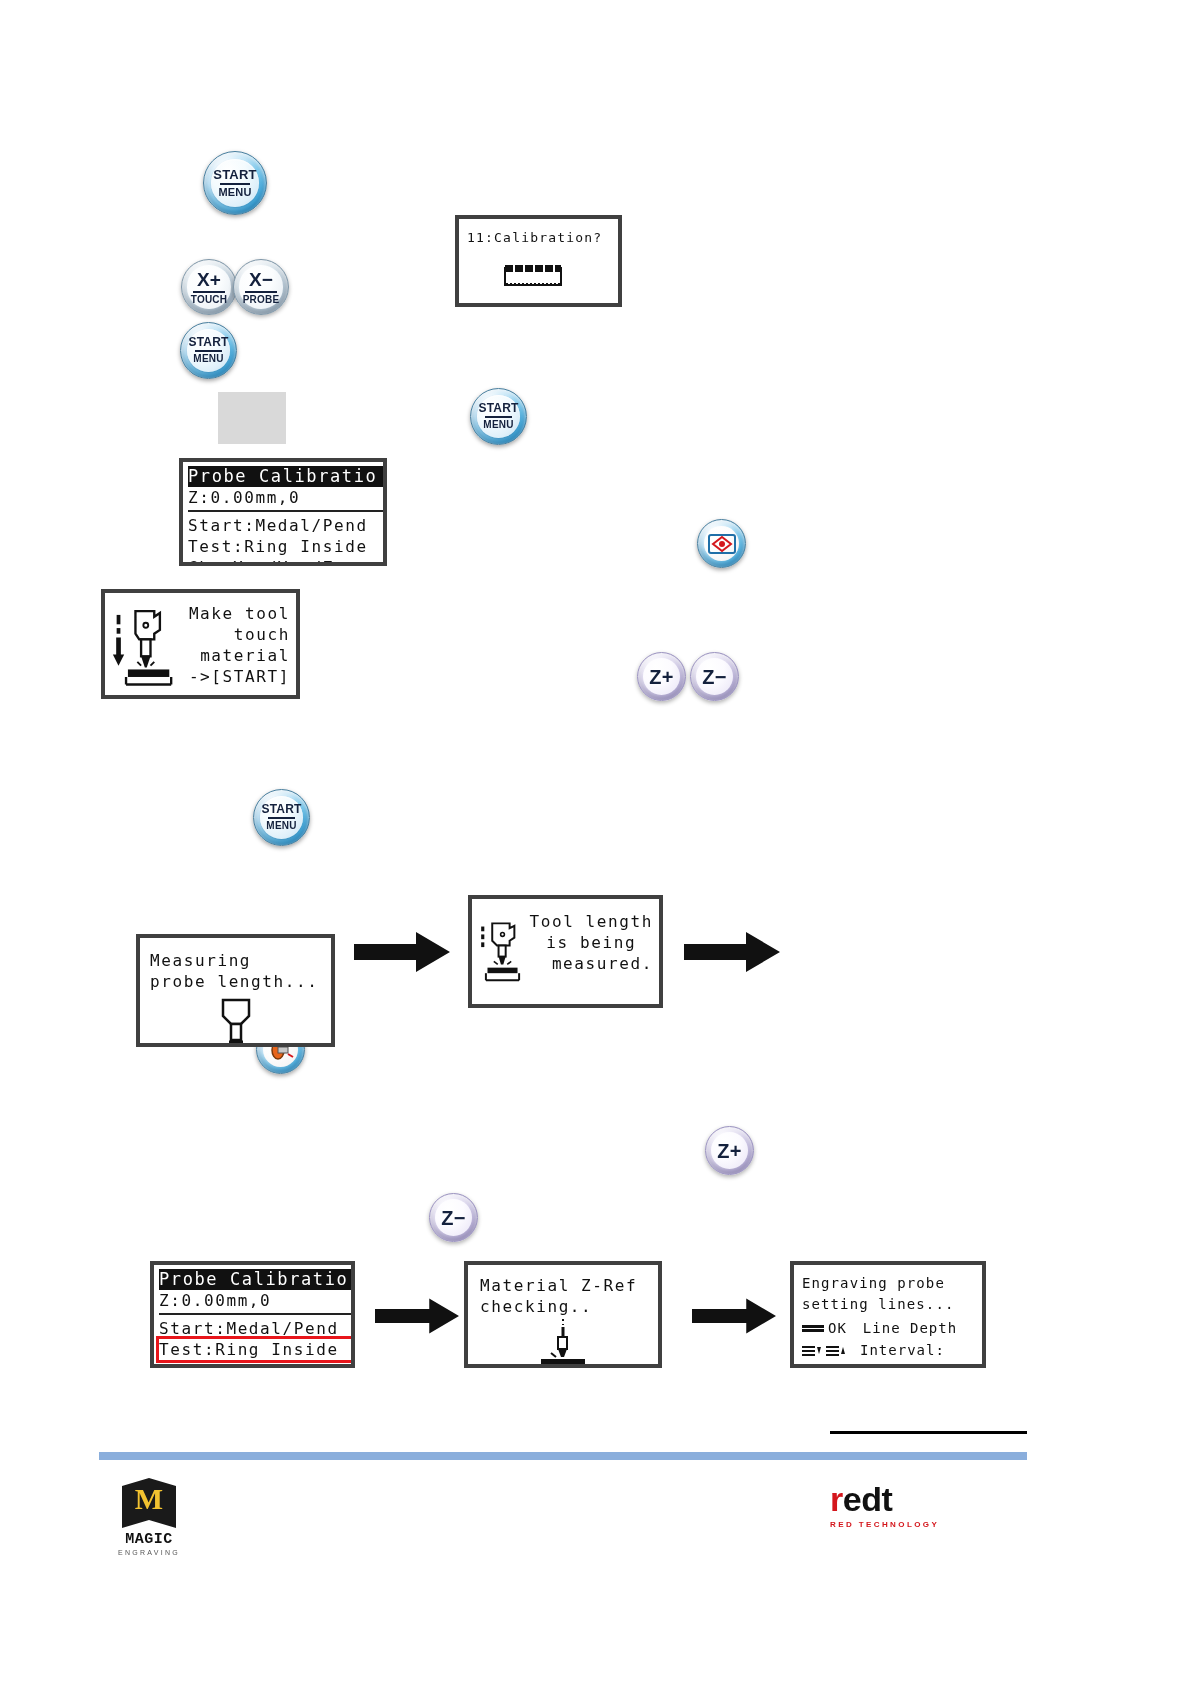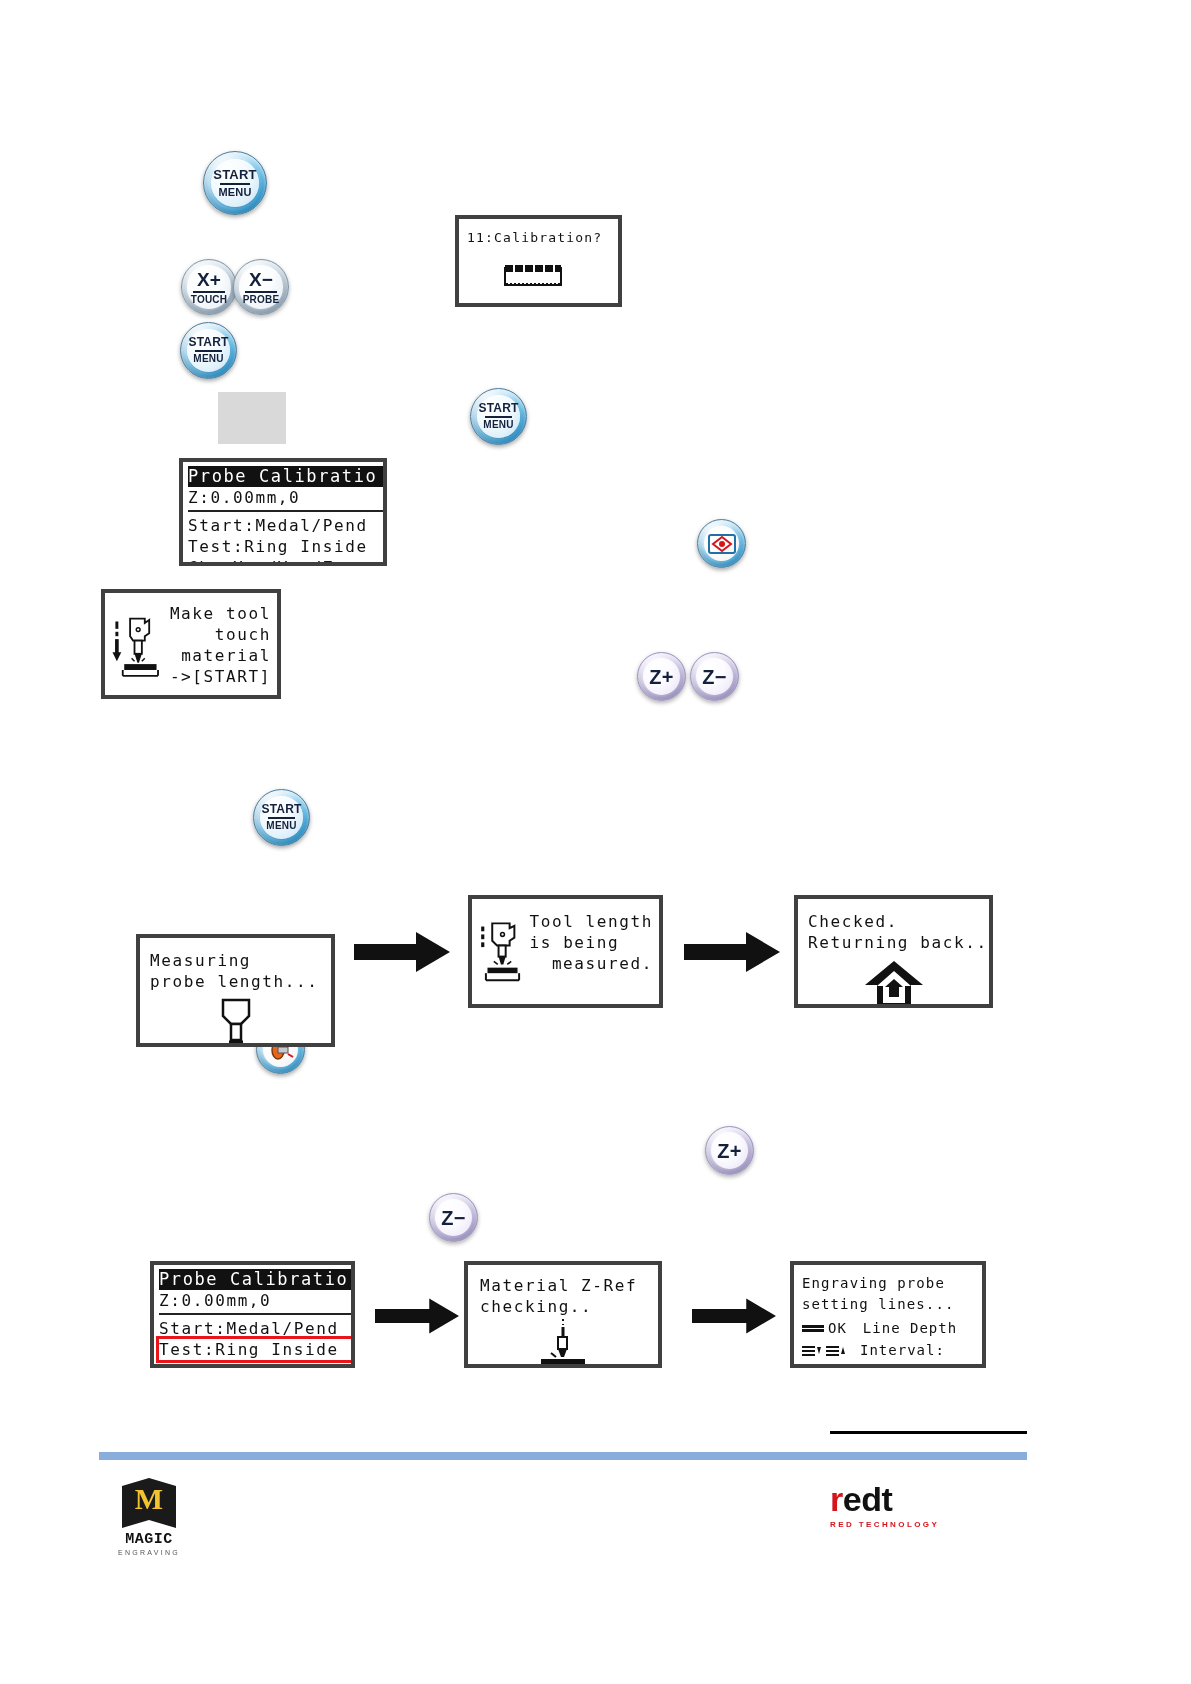--- a/index.html
+++ b/index.html
@@ -301,21 +301,21 @@
 
   <div class="lcd" style="left:179px; top:458px; width:208px; height:108px; padding:4px 0 0 5px;">
     <div class="lcd-title-bar">Probe Calibratio</div>
     <div class="lcd-line">Z:0.00mm,0</div>
     <div class="hr-lcd" style="width:196px"></div>
     <div class="lcd-line">Start:Medal/Pend</div>
     <div class="lcd-line">Test:Ring Inside</div>
     <div class="lcd-line">Chg:X+-/Y+-/Z+-</div>
   </div>
 
-  <div class="lcd" style="left:101px; top:589px; width:180px; height:110px; padding:6px 6px 0 6px;">
+  <div class="lcd" style="left:101px; top:589px; width:199px; height:110px; padding:6px 6px 0 6px;">
     <div style="display:flex; gap:6px;">
       <svg width="72" height="92" viewBox="0 0 72 92" class="pix">
 
         <line x1="8" y1="14" x2="8" y2="24" stroke="#111" stroke-width="4"></line>
         <line x1="8" y1="28" x2="8" y2="34" stroke="#111" stroke-width="4"></line>
         <line x1="8" y1="38" x2="8" y2="58" stroke="#111" stroke-width="5"></line>
         <polygon points="2,56 14,56 8,68" fill="#111"></polygon>
 
         <path d="M26 10 L46 10 L46 16 L52 12 L52 30 L46 34 L46 40 L30 40 L26 34 Z" fill="#fff" stroke="#111" stroke-width="2.5"></path>
         <circle cx="37" cy="25" r="2.6" fill="none" stroke="#111" stroke-width="2"></circle>
@@ -369,41 +369,30 @@
         <polygon points="26,48 35,48 32,58 29,58" fill="#111"></polygon>
         <line x1="20" y1="54" x2="25" y2="58" stroke="#111" stroke-width="2"></line>
         <line x1="42" y1="54" x2="37" y2="58" stroke="#111" stroke-width="2"></line>
         <rect x="12" y="62" width="38" height="7" fill="#111"></rect>
         <line x1="10" y1="69" x2="10" y2="78" stroke="#111" stroke-width="2.5"></line>
         <line x1="52" y1="69" x2="52" y2="78" stroke="#111" stroke-width="2.5"></line>
         <line x1="10" y1="78" x2="52" y2="78" stroke="#111" stroke-width="2.5"></line>
       </svg>
       <div style="padding-top:2px; width:124px;">
         <div class="lcd-line">Tool length</div>
-        <div class="lcd-line" style="text-align:left">is being</div>
+        <div class="lcd-line" style="text-align:center">is being</div>
         <div class="lcd-line" style="text-align:right">measured.</div>
       </div>
     </div>
   </div>
 
   <svg class="arrow" style="left:684px; top:930px;" width="96" height="44" viewBox="0 0 96 44">
     <polygon points="0,14 62,14 62,2 96,22 62,42 62,30 0,30" fill="#111"></polygon>
   </svg>
 
-  <div class="lcd" style="left:794px; top:895px; width:199px; height:113px; padding:12px 0 0 10px;">
-    <div class="lcd-line">Checked.</div>
-    <div class="lcd-line">Returning back..</div>
-    <div style="display:flex; justify-content:center; margin-top:6px; padding-right:10px;">
-      <svg width="62" height="52" viewBox="0 0 62 52" class="pix">
-        <polygon points="31,2 60,26 48,26 48,50 14,50 14,26 2,26" fill="#111"></polygon>
-        <polygon points="31,12 48,27 42,27 42,44 20,44 20,27 14,27" fill="#fff"></polygon>
-        <polygon points="31,20 40,28 36,28 36,38 26,38 26,28 22,28" fill="#111"></polygon>
-      </svg>
-    </div>
-  </div>
 
   <div class="lcd" style="left:150px; top:1261px; width:205px; height:107px; padding:4px 0 0 5px;">
     <div class="lcd-title-bar">Probe Calibratio</div>
     <div class="lcd-line">Z:0.00mm,0</div>
     <div class="hr-lcd" style="width:194px"></div>
     <div class="lcd-line">Start:Medal/Pend</div>
     <div class="lcd-line red-box" style="display:inline-block; width:196px;">Test:Ring Inside</div>
     <div class="lcd-line">Chg:X+-/Y+-/Z+-</div>
   </div>
 

